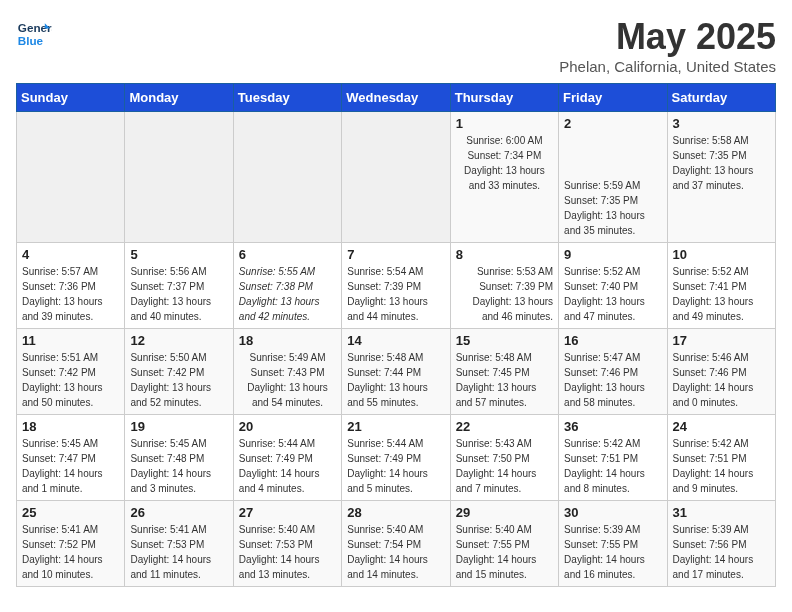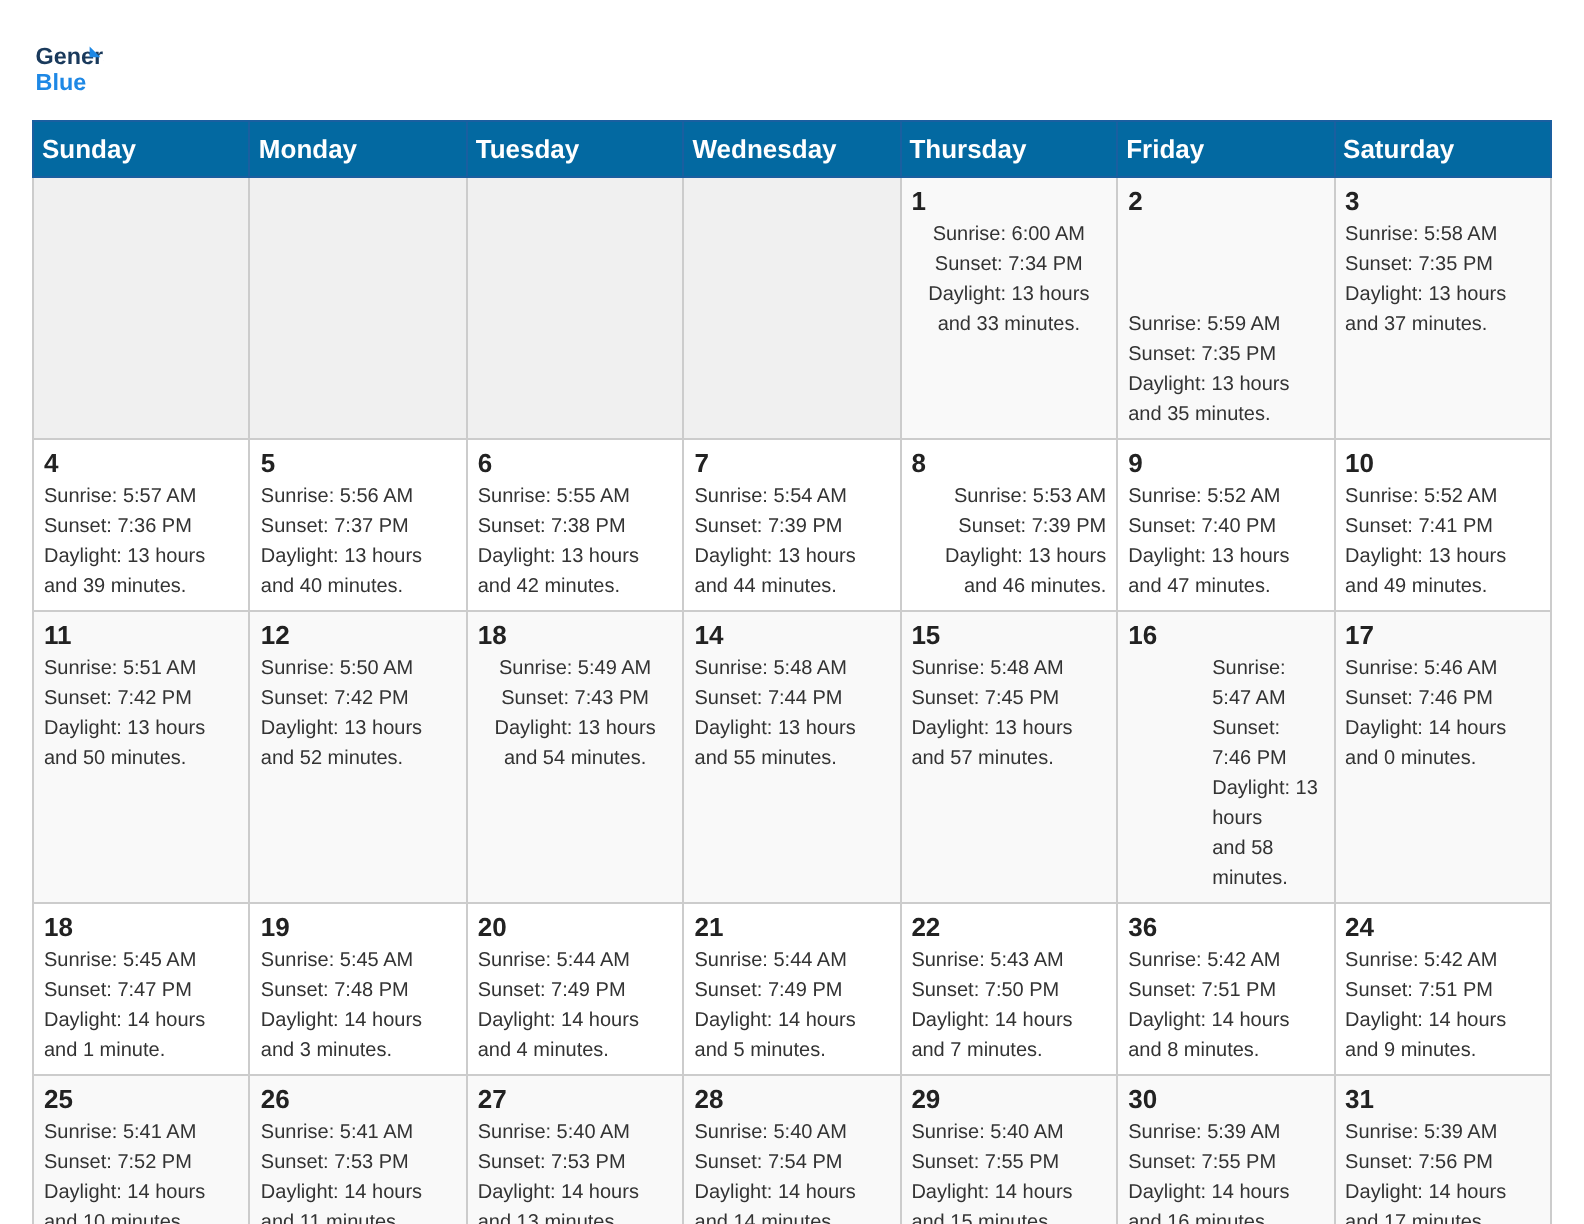--- a/index.html
+++ b/index.html
@@ -36,21 +36,21 @@
     .location {
       font-size: 15px;
       color: #555;
     }
     .calendar {
       width: 100%;
       border-collapse: collapse;
       border: 1px solid #ccc;
     }
     .calendar th {
-      background-color: #0369a1;
+      background-color: #1d4ed8;
       color: #fff;
       font-size: 13px;
       font-weight: bold;
       padding: 6px 4px;
       text-align: left;
       border: 1px solid #1a5fa0;
     }
     .calendar td {
       vertical-align: top;
       border: 1px solid #ccc;
@@ -80,20 +80,24 @@
 <body>
 
 <div class="header-area">
   <div class="logo">
     <svg class="logo-icon" viewBox="0 0 40 40">
       <text x="2" y="18" font-size="13" font-weight="bold" fill="#1a3a5c">General</text>
       <text x="2" y="32" font-size="13" font-weight="bold" fill="#1e88e5">Blue</text>
       <polygon points="32,8 38,14 32,14" fill="#1e88e5"></polygon>
     </svg>
   </div>
+  <div class="title-area">
+    <div class="month-title">May 2025</div>
+    <div class="location">Phelan, California, United States</div>
+  </div>
 </div>
 
 <table class="calendar">
   <thead>
     <tr>
     <th>Sunday</th>
         <th>Monday</th>
         <th>Tuesday</th>
         <th>Wednesday</th>
         <th>Thursday</th>
@@ -139,21 +143,21 @@
         </td>
         <td>
           <span class="day-num">5</span>
           <div class="day-info" style="white-space: pre-line;">Sunrise: 5:56 AM
 Sunset: 7:37 PM
 Daylight: 13 hours
 and 40 minutes.</div>
         </td>
         <td>
           <span class="day-num">6</span>
-          <div class="day-info" style="white-space: pre-line;">Sunrise: 5:55 AM
+          <div class="day-info" style="white-space: pre-line; font-style: italic;">Sunrise: 5:55 AM
 Sunset: 7:38 PM
 Daylight: 13 hours
 and 42 minutes.</div>
         </td>
         <td>
           <span class="day-num">7</span>
           <div class="day-info" style="white-space: pre-line;">Sunrise: 5:54 AM
 Sunset: 7:39 PM
 Daylight: 13 hours
 and 44 minutes.</div>
@@ -211,21 +215,21 @@
         </td>
         <td>
           <span class="day-num">15</span>
           <div class="day-info" style="white-space: pre-line;">Sunrise: 5:48 AM
 Sunset: 7:45 PM
 Daylight: 13 hours
 and 57 minutes.</div>
         </td>
         <td>
           <span class="day-num">16</span>
-          <div class="day-info" style="white-space: pre-line; margin-left: 42px;">Sunrise: 5:47 AM
+          <div class="day-info" style="white-space: pre-line;">Sunrise: 5:47 AM
 Sunset: 7:46 PM
 Daylight: 13 hours
 and 58 minutes.</div>
         </td>
         <td>
           <span class="day-num">17</span>
           <div class="day-info" style="white-space: pre-line;">Sunrise: 5:46 AM
 Sunset: 7:46 PM
 Daylight: 14 hours
 and 0 minutes.</div>

